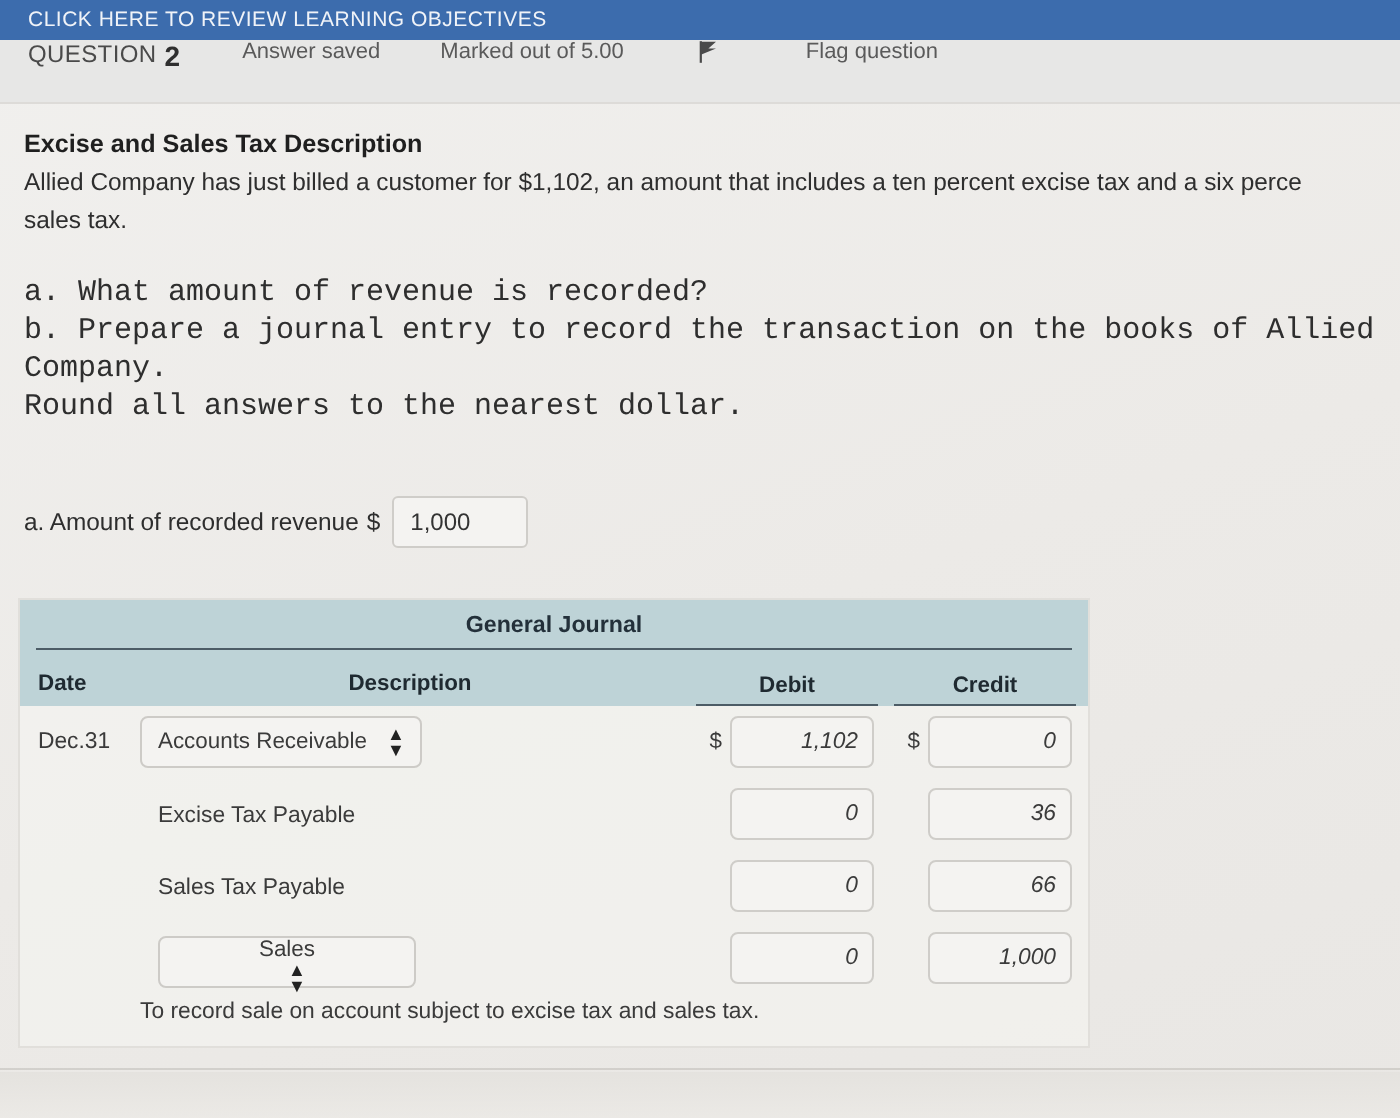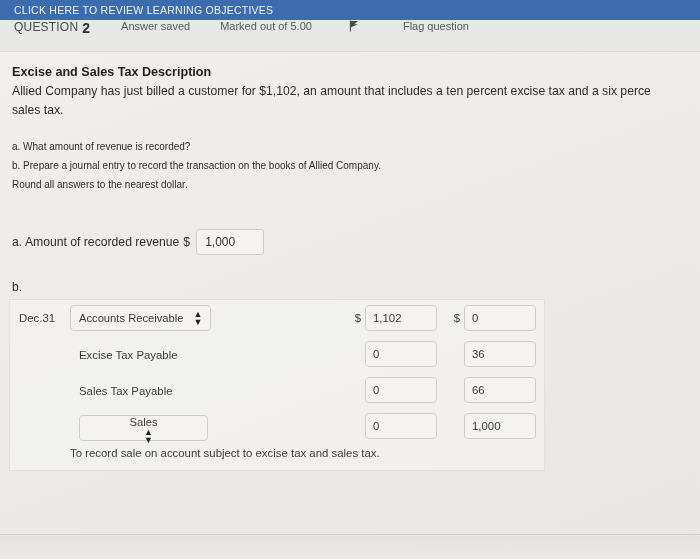--- a/index.html
+++ b/index.html
@@ -60,22 +60,22 @@
     font-size: 12.6px; font-weight: bold; color: #1f1f1f;
     padding: 13px 0 0 12px;
   }
   .qtext {
     font-size: 12.2px; color: #2e2e2e; line-height: 19px;
     padding: 3px 0 0 12px;
     width: 712px;
     white-space: pre-wrap;
   }
   .qsub {
-    font-size: 10px; color: #2e2e2e; line-height: 19px;
-    padding: 17px 0 0 12px; white-space: pre-wrap;
+    font-size: 15px; color: #2e2e2e; line-height: 19px;
+    padding: 17px 0 0 12px; white-space: pre-wrap; font-family: Liberation Mono, monospace;
   }
 
   
   .parta {
     display: flex; align-items: center;
     padding: 35px 0 0 12px;
   }
   .parta-label { font-size: 12.2px; color: #2e2e2e; }
   .dollar-a { font-size: 12.2px; color: #2e2e2e; margin-left: 4px; }
   .amt-input {
@@ -165,22 +165,24 @@
 
   .dollar { font-size: 11.2px; color: #3a3a3a; margin-right: 4px; }
   .dollar.blank { visibility: hidden; }
   .num-input {
     width: 72px; height: 26px;
     background: #f4f3f1;
     border: 1px solid #cfcdc9;
     border-radius: 4px;
     font-family: "Liberation Sans", sans-serif;
     font-size: 11.4px; color: #3b3b3b;
+    text-align: right;
     padding: 0 7px;
     line-height: 24px;
+    font-style: italic;
   }
 
   .jfoot {
     font-size: 11.4px; color: #3b3b3b;
     padding: 3px 0 11px 60px;
   }
 
   
   .seam {
     position: absolute; left: 0; top: 534px;
@@ -233,20 +235,37 @@
       <span class="parta-label">a. Amount of recorded revenue</span>
       <span class="dollar-a">$</span>
       <input class="amt-input" type="text" value="1,000" style="">
     </div>
 
     <div class="partb">b.</div>
   </div>
 
   <div class="journal">
 
+    <div class="jhead">
+      <div class="jhead-title">General Journal</div>
+      <div class="jcols">
+        <div class="col-date">
+          <span class="hdr-txt">Date</span>
+        </div>
+        <div class="col-desc">
+          <span class="hdr-txt">Description</span>
+        </div>
+        <div class="col-debit">
+          <span class="hdr-txt">Debit</span>
+        </div>
+        <div class="col-credit">
+          <span class="hdr-txt">Credit</span>
+        </div>
+      </div>
+    </div>
 
     <div class="jbody">
 
       <div class="jrow">
         <div class="cell-date">Dec.31</div>
         <div class="cell-desc">
           <span class="select-box">
             <span class="sel-label">Accounts Receivable</span>
             <span class="sel-arrows">▲<br>▼</span>
           </span>

